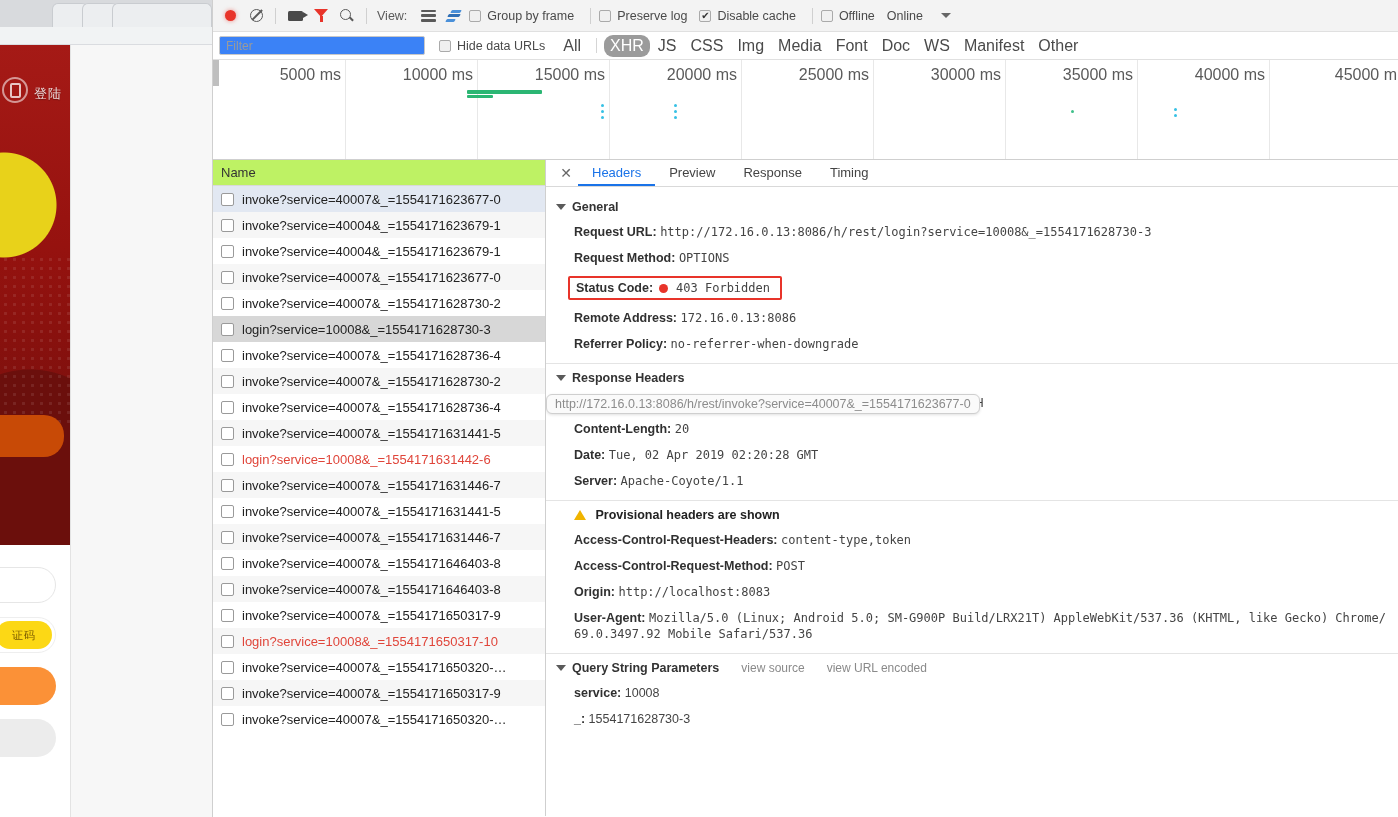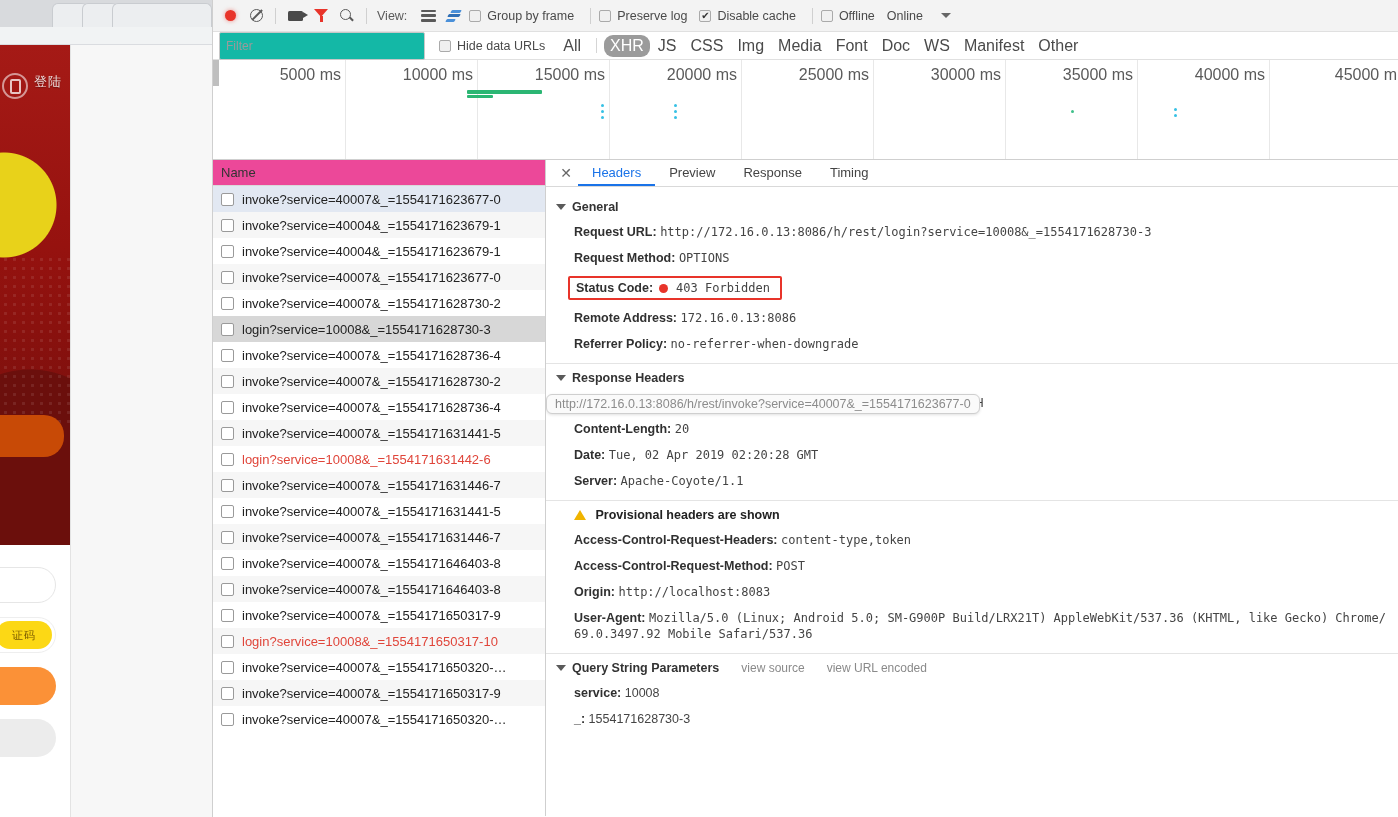--- a/index.html
+++ b/index.html
@@ -58,21 +58,21 @@
     background-image: radial-gradient(circle, rgba(255,255,255,0.10) 1.4px, rgba(255,255,255,0) 1.6px);
     background-size: 9px 9px;
     opacity: .9;
   }
   .pb-hero-orange {
     position: absolute; left: -36px; top: 370px; width: 100px; height: 42px;
     background: #c84a06; border-radius: 20px; filter: blur(0.4px);
   }
   .pb-login-badge {
     position: absolute; left: 2px; top: 28px; width: 70px; height: 30px;
-    display: flex; align-items: flex-start; gap: 6px;
+    display: flex; align-items: flex-end; gap: 6px;
   }
   .pb-login-ico {
     width: 26px; height: 26px; border-radius: 50%;
     border: 2px solid rgba(255,255,255,.55);
     display: flex; align-items: center; justify-content: center;
   }
   .pb-login-ico i {
     display: block; width: 11px; height: 15px; border: 2px solid rgba(255,255,255,.75);
     border-radius: 2px;
   }
@@ -195,22 +195,22 @@
     width:0;height:0;border-left:5px solid transparent;border-right:5px solid transparent;
     border-top:5px solid #666; margin-left:18px;
   }
 
   
   .dt-filterbar {
     display:flex; align-items:center; height:28px; padding: 0 6px; gap: 0;
     border-bottom: 1px solid #e0e0e0; background:#fff;
   }
   .filter-input {
-    width: 206px; height: 28px; border:1px solid #c8c8c8; border-radius:2px;
-    background:#14b8a6; padding: 0 6px; font-size:12px; color:#333;
+    width: 206px; height: 19px; border:1px solid #c8c8c8; border-radius:2px;
+    background:#3b82f6; padding: 0 6px; font-size:12px; color:#333;
     font-family:"Liberation Sans", sans-serif;
   }
   .filter-input::placeholder { color:#9a9a9a; }
   .hide-data { display:flex; align-items:center; gap:6px; margin-left:14px; color:#4a4a4a; font-size:12.5px;}
   .type-sep { width:1px;height:15px;background:#d5d5d5;margin:0 7px; }
   .type-chip {
     padding: 2px 6px; border-radius: 9px; color:#4a4a4a; font-size:16px; margin-right: 2px;
   }
   .type-chip.active { background:#9b9b9b; color:#fff; }
 
@@ -241,21 +241,21 @@
   
   .dt-main { display:flex; height: 656px; }
 
   .req-pane {
     width: 333px; flex: 0 0 333px; background:#fff;
     border-right:1px solid #cfcfcf; display:flex; flex-direction:column;
     overflow:hidden;
   }
   .req-head {
     height: 26px; display:flex; align-items:center; padding-left:8px;
-    border-bottom:1px solid #d9d9d9; background:#ec4899;
+    border-bottom:1px solid #d9d9d9; background:#bef264;
     font-size:13px; color:#333;
   }
   .req-list { flex:1; overflow:hidden; }
   .req-row {
     height: 26px; display:flex; align-items:center; gap:8px; padding-left:8px;
     font-size:13px; color:#222; white-space:nowrap;
   }
   .req-row:nth-child(even) { background:#f6f6f6; }
   .req-row.selected { background:#d7d7d7 !important; }
   .req-row.hovered { background:#e2e8f2 !important; }

